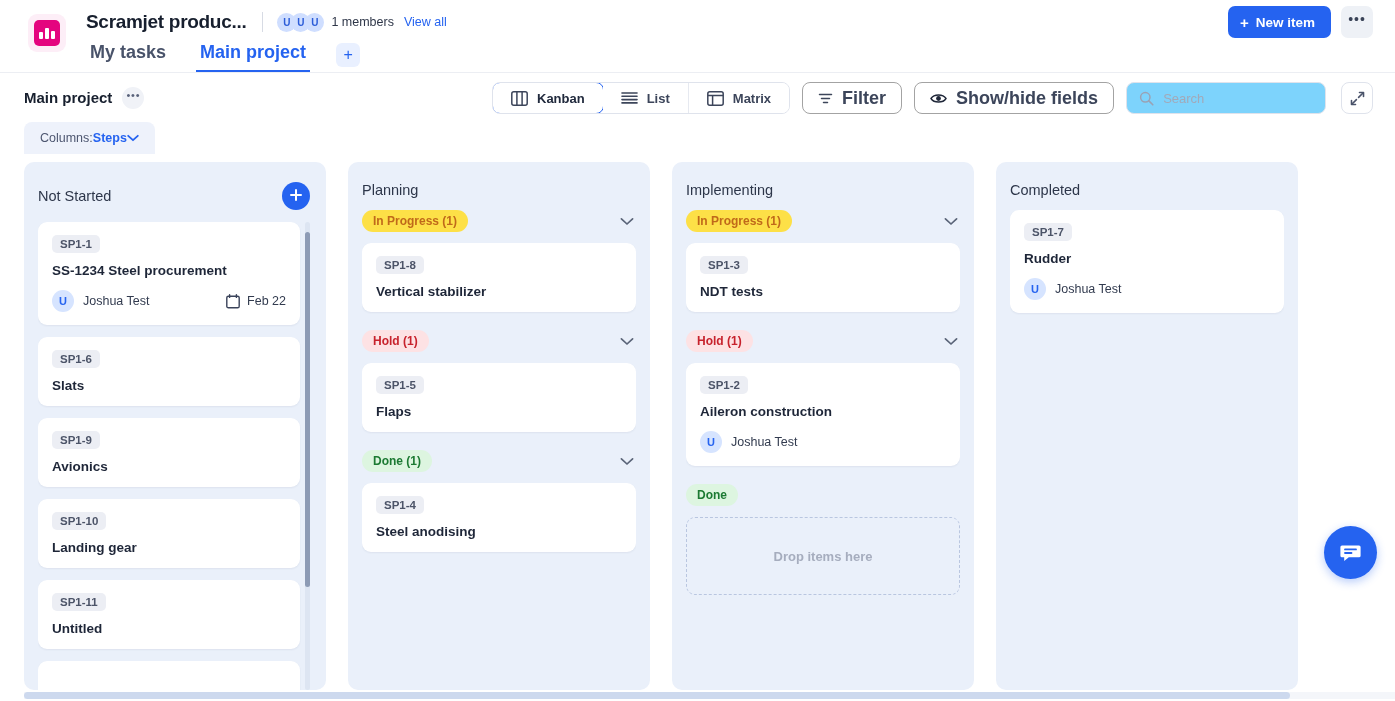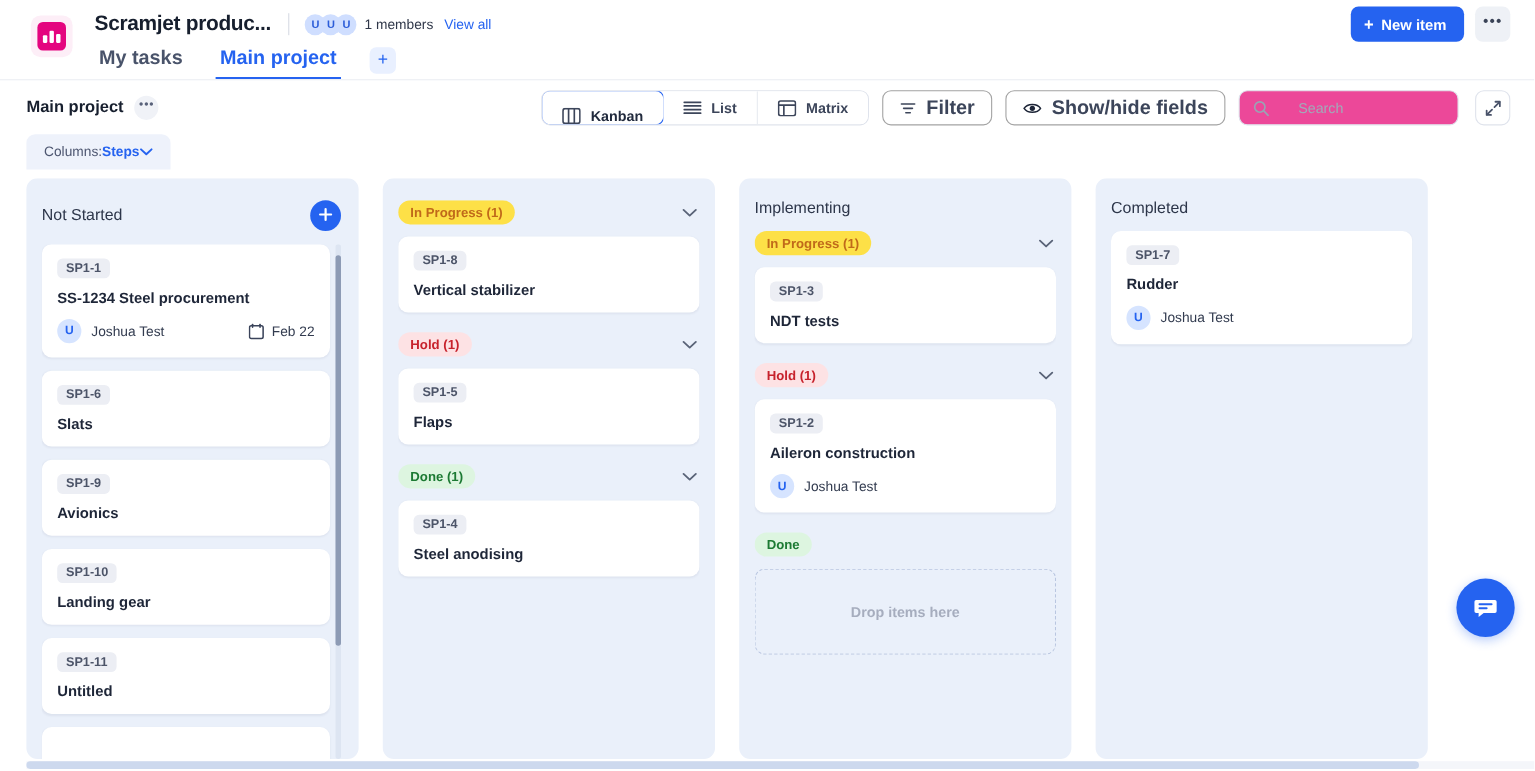--- a/index.html
+++ b/index.html
@@ -123,33 +123,33 @@
   }
   .seg .si {
     display: flex; align-items: center; gap: 9px;
     padding: 0 18px; font-size: 13px; font-weight: bold; color: #3c455a;
     cursor: pointer; border-right: 1px solid #e6e9f0;
     background: #fff;
   }
   .seg .si:last-child { border-right: none; }
   .seg .si.active {
     border: 1.6px solid #2563f0; border-radius: 8px;
-    margin: -1px; background: #fff; color: #212a3d; align-items: flex-end;
+    margin: -1px; background: #fff; color: #212a3d;
   }
   .tbtn {
     display: flex; align-items: center; gap: 9px;
     height: 32px; padding: 0 15px;
     border: 1px solid #a3a3a3; border-radius: 8px; background: #fff;
     font-size: 18px; font-weight: bold; color: #3c455a;
     cursor: pointer; font-family: inherit; white-space: nowrap;
   }
   .searchbox {
-    display: flex; align-items: center; gap: 26px;
+    display: flex; align-items: center; gap: 9px;
     height: 32px; width: 200px; padding: 0 12px;
-    border: 1px solid #dfe3ec; border-radius: 8px; background: #ec4899;
+    border: 1px solid #dfe3ec; border-radius: 8px; background: #7dd3fc;
   }
   .searchbox input {
     border: none; outline: none; font-size: 13px;
     font-family: inherit; color: #30394c; width: 100%;
     background: transparent;
   }
   .searchbox input::placeholder { color: #a2a9b9; }
   .expand-btn {
     position: absolute; right: 22px; top: 9px;
     width: 32px; height: 32px;
@@ -480,20 +480,23 @@
       <div class="card">
         <div class="key">SP1-11</div>
         <div class="card-title">Untitled</div>
       </div>
 
       <div class="card" style="height:40px;"></div>
     </div>
   </div>
 
   <div class="col">
+    <div class="col-head">
+      <div class="col-title">Planning</div>
+    </div>
     <div class="col-scroll nopad">
 
       <div class="grp-block">
         <div class="grp-head">
           <div class="badge inprogress">In Progress (1)</div>
           <div class="chev">
             <svg width="14" height="9" viewBox="0 0 14 9">
                 <path d="M1.4 1.8 L7 7 L12.6 1.8" fill="none" stroke="#5a6478" stroke-width="1.7" stroke-linecap="round" stroke-linejoin="round"></path>
               </svg>
           </div>

